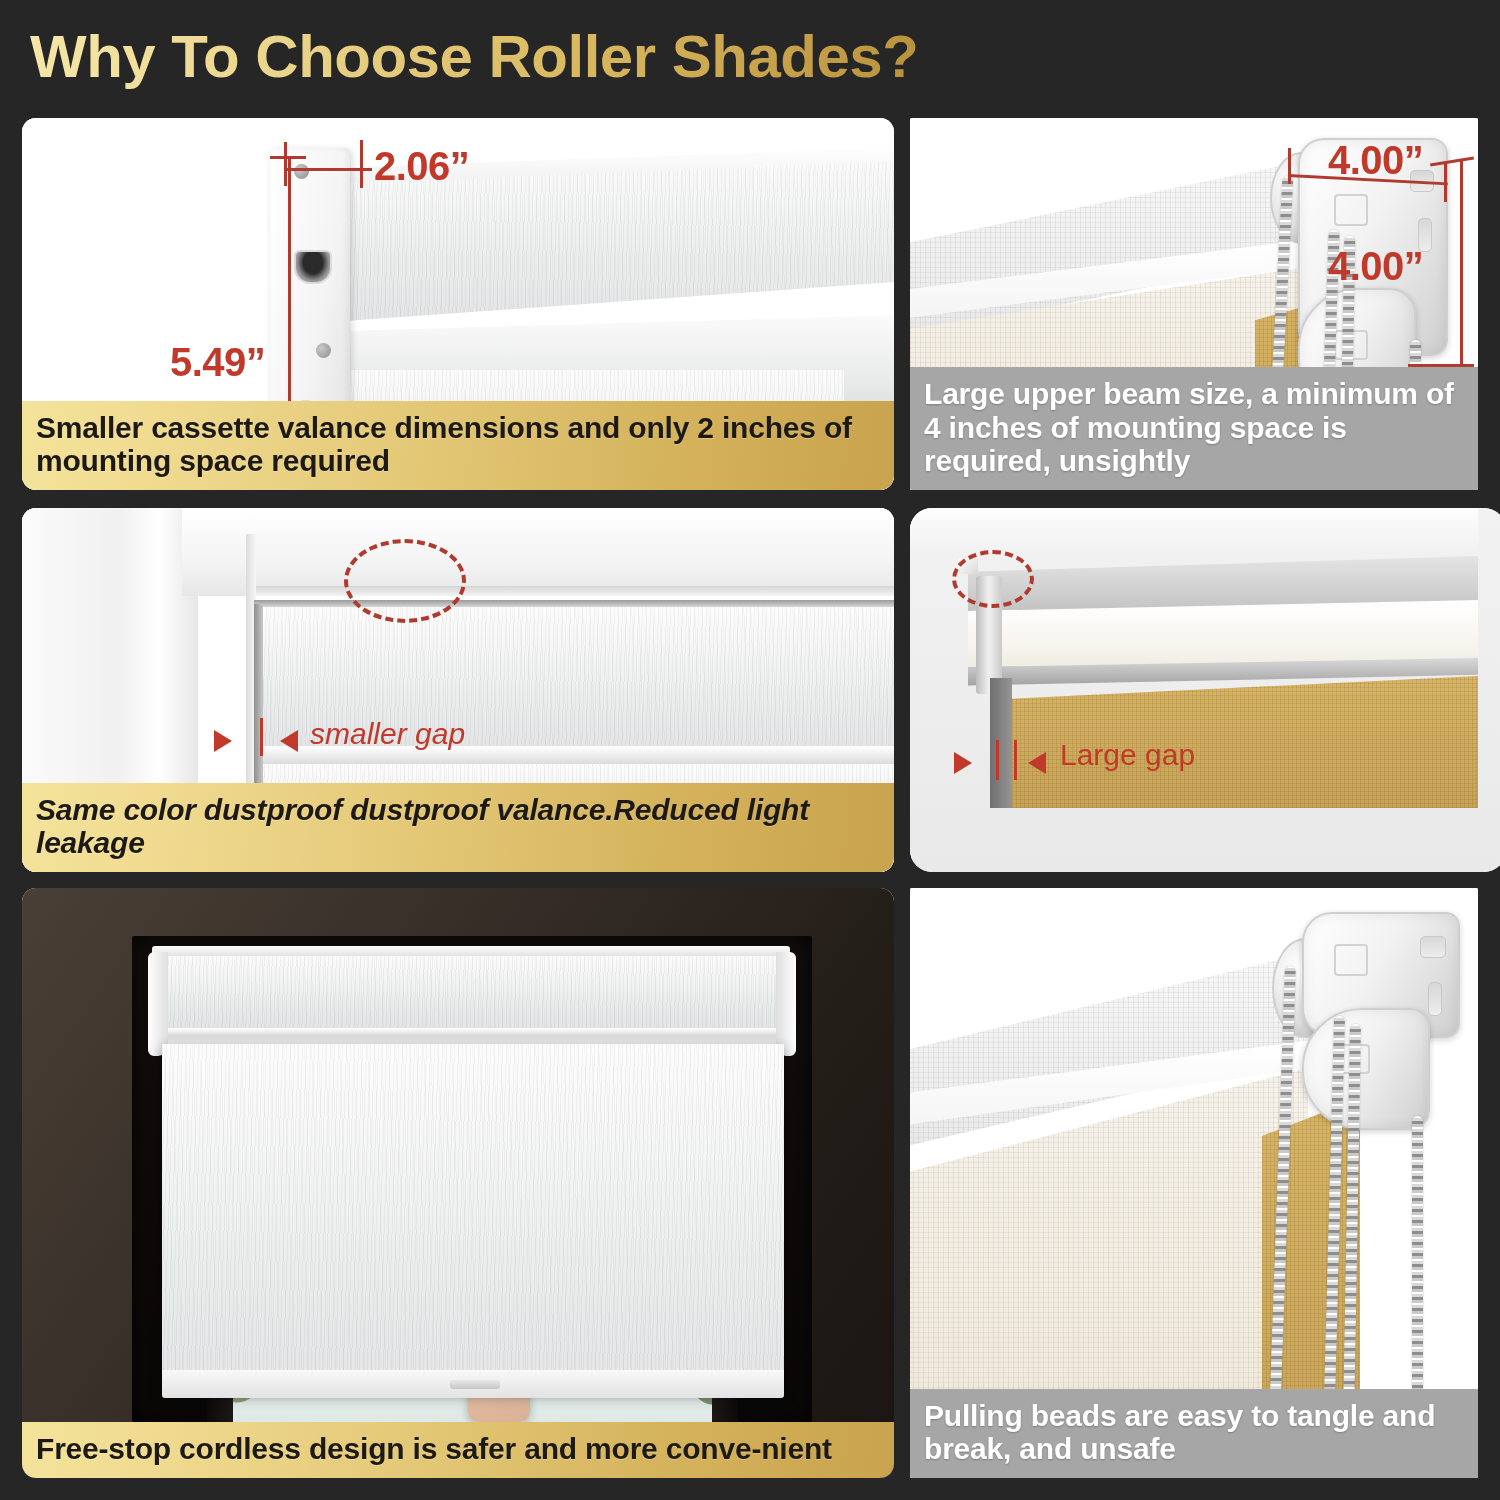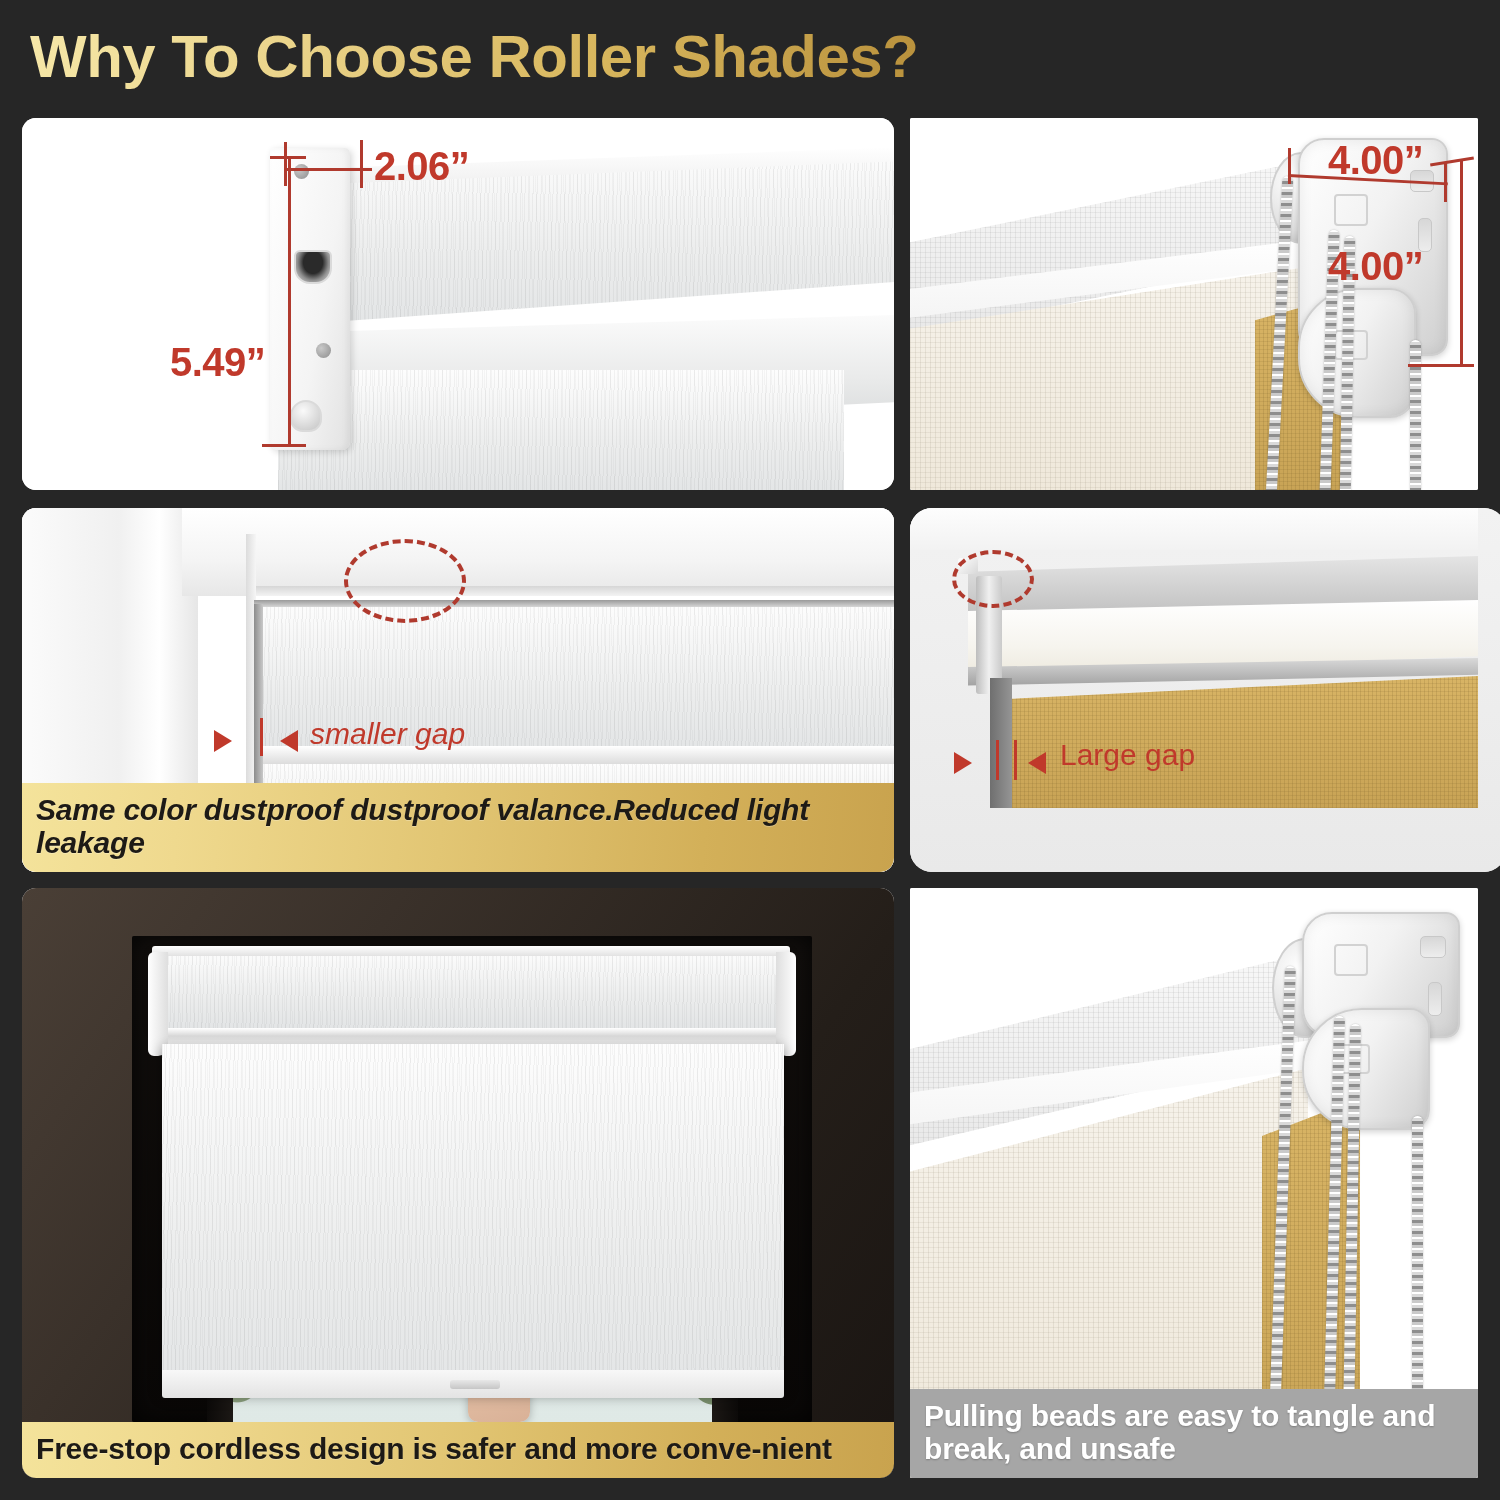--- a/index.html
+++ b/index.html
@@ -191,20 +191,21 @@
       <div class="rline v" style="left:338px; top:22px; height:48px;"></div>
       <div class="rline h" style="left:262px; top:50px; width:88px;"></div>
       <div class="dim-text lg" style="left:352px; top:26px;">2.06”</div>
 
       <div class="rline v" style="left:266px; top:38px; height:290px;"></div>
       <div class="rline h" style="left:248px; top:38px; width:36px;"></div>
       <div class="rline h" style="left:240px; top:326px; width:44px;"></div>
       <div class="dim-text lg" style="left:148px; top:222px;">5.49”</div>
     </div>
 
+    <div class="caption gold">Smaller cassette valance dimensions and only 2 inches of mounting space required</div>
   </div>
 
   <div class="panel bad" style="left:910px; top:118px; width:568px; height:372px;">
     <div class="photo">
       <div class="wht-bg"></div>
 
       <div class="shape" style="left:-10px; top:40px; width:420px; height:180px;
                   clip-path: polygon(0% 48%, 100% 0%, 100% 52%, 0% 100%);
                   background:
                     repeating-linear-gradient(90deg, rgba(140,140,140,.14) 0 1px, rgba(0,0,0,0) 1px 5px),
@@ -248,20 +249,21 @@
       <div class="rline v" style="left:534px; top:44px; height:40px;"></div>
       <div class="rline h" style="left:378px; top:56px; width:160px; transform:rotate(3deg); transform-origin:left center;"></div>
       <div class="dim-text lg" style="left:418px; top:20px;">4.00”</div>
 
       <div class="rline v" style="left:550px; top:42px; height:206px;"></div>
       <div class="rline h" style="left:520px; top:42px; width:44px; transform:rotate(-9deg);"></div>
       <div class="rline h" style="left:498px; top:246px; width:66px;"></div>
       <div class="dim-text lg" style="left:418px; top:126px;">4.00”</div>
     </div>
 
+    <div class="caption gray">Large upper beam size, a minimum of 4 inches of mounting space is required, unsightly</div>
   </div>
 
   <div class="panel good" style="left:22px; top:508px; width:872px; height:364px;font-style:italic;">
     <div class="photo">
       <div class="wht-bg"></div>
 
       <div class="shape" style="left:0; top:0; width:176px; height:364px;
                   background:linear-gradient(90deg,#fbfbfb,#f0f0f0 55%,#ffffff 78%,#e6e6e6);"></div>
       <div class="shape" style="left:160px; top:0; width:712px; height:88px;
                   background:linear-gradient(180deg,#ffffff,#f4f4f4 60%,#e7e7e7);"></div>

